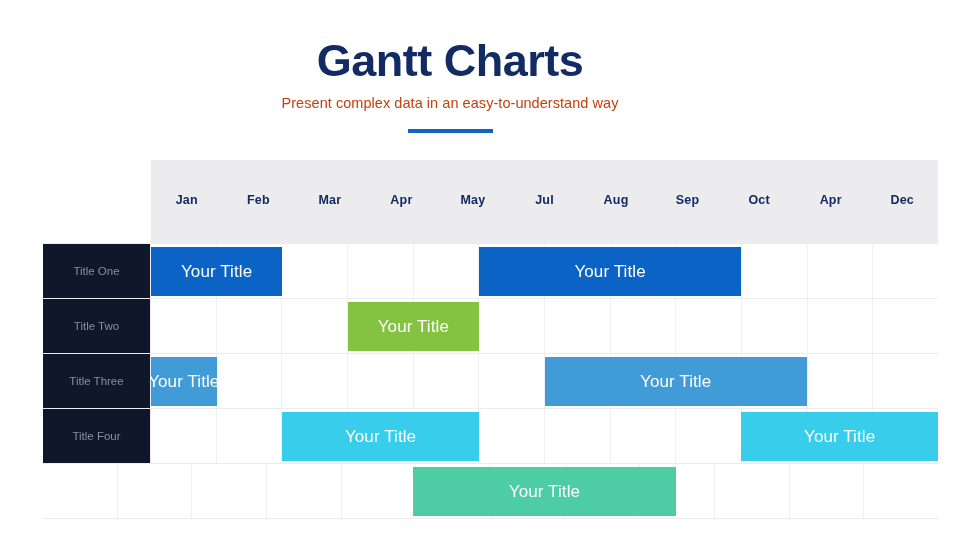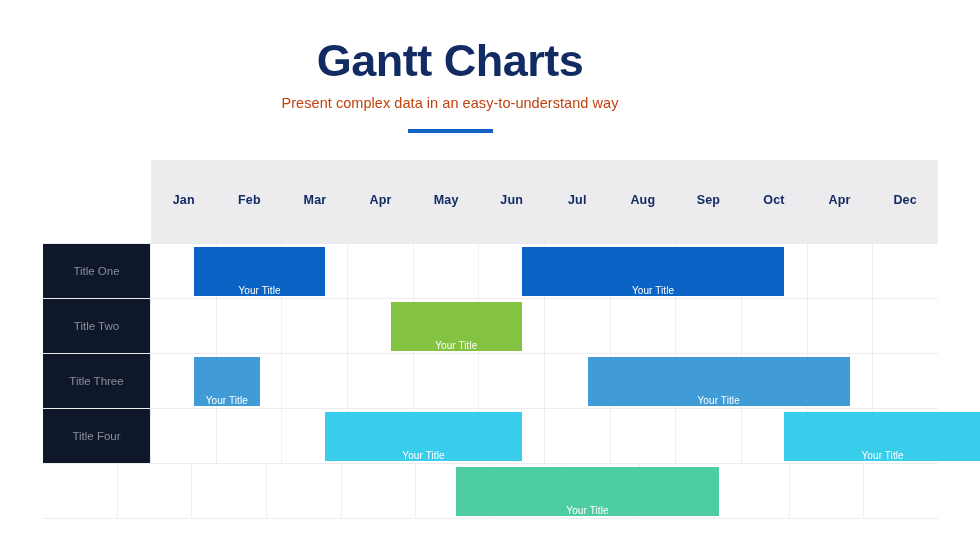--- a/index.html
+++ b/index.html
@@ -139,29 +139,28 @@
     left: 108px;
     top: 0;
     right: 0;
     bottom: 0;
     pointer-events: none;
   }
 
   .bar {
     position: absolute;
     display: flex;
-    align-items: flex-end;
+    align-items: center;
     justify-content: center;
     color: #ffffff;
-    font-size: 10px;
+    font-size: 17px;
     letter-spacing: 0.1px;
     pointer-events: auto;
     white-space: nowrap;
     overflow: hidden;
-    margin-left: 43px;
   }
 </style>
 </head>
 <body>
 
 <div id="slide">
 
   <div class="header-block">
     <div class="slide-title">Gantt Charts</div>
     <div class="slide-subtitle">Present complex data in an easy-to-understand way</div>
@@ -172,21 +171,20 @@
     <div class="gantt-grid">
 
       <div class="months-row">
         <div class="corner-cell"></div>
         <div class="months-band" id="months-band">
             <div class="month-cell">Jan</div>
             <div class="month-cell">Feb</div>
             <div class="month-cell">Mar</div>
             <div class="month-cell">Apr</div>
             <div class="month-cell">May</div>
-            <div class="month-cell">Jun</div>
             <div class="month-cell">Jul</div>
             <div class="month-cell">Aug</div>
             <div class="month-cell">Sep</div>
             <div class="month-cell">Oct</div>
             <div class="month-cell">Apr</div>
             <div class="month-cell">Dec</div>
           </div>
       </div>
 
       <div class="body-rows">

